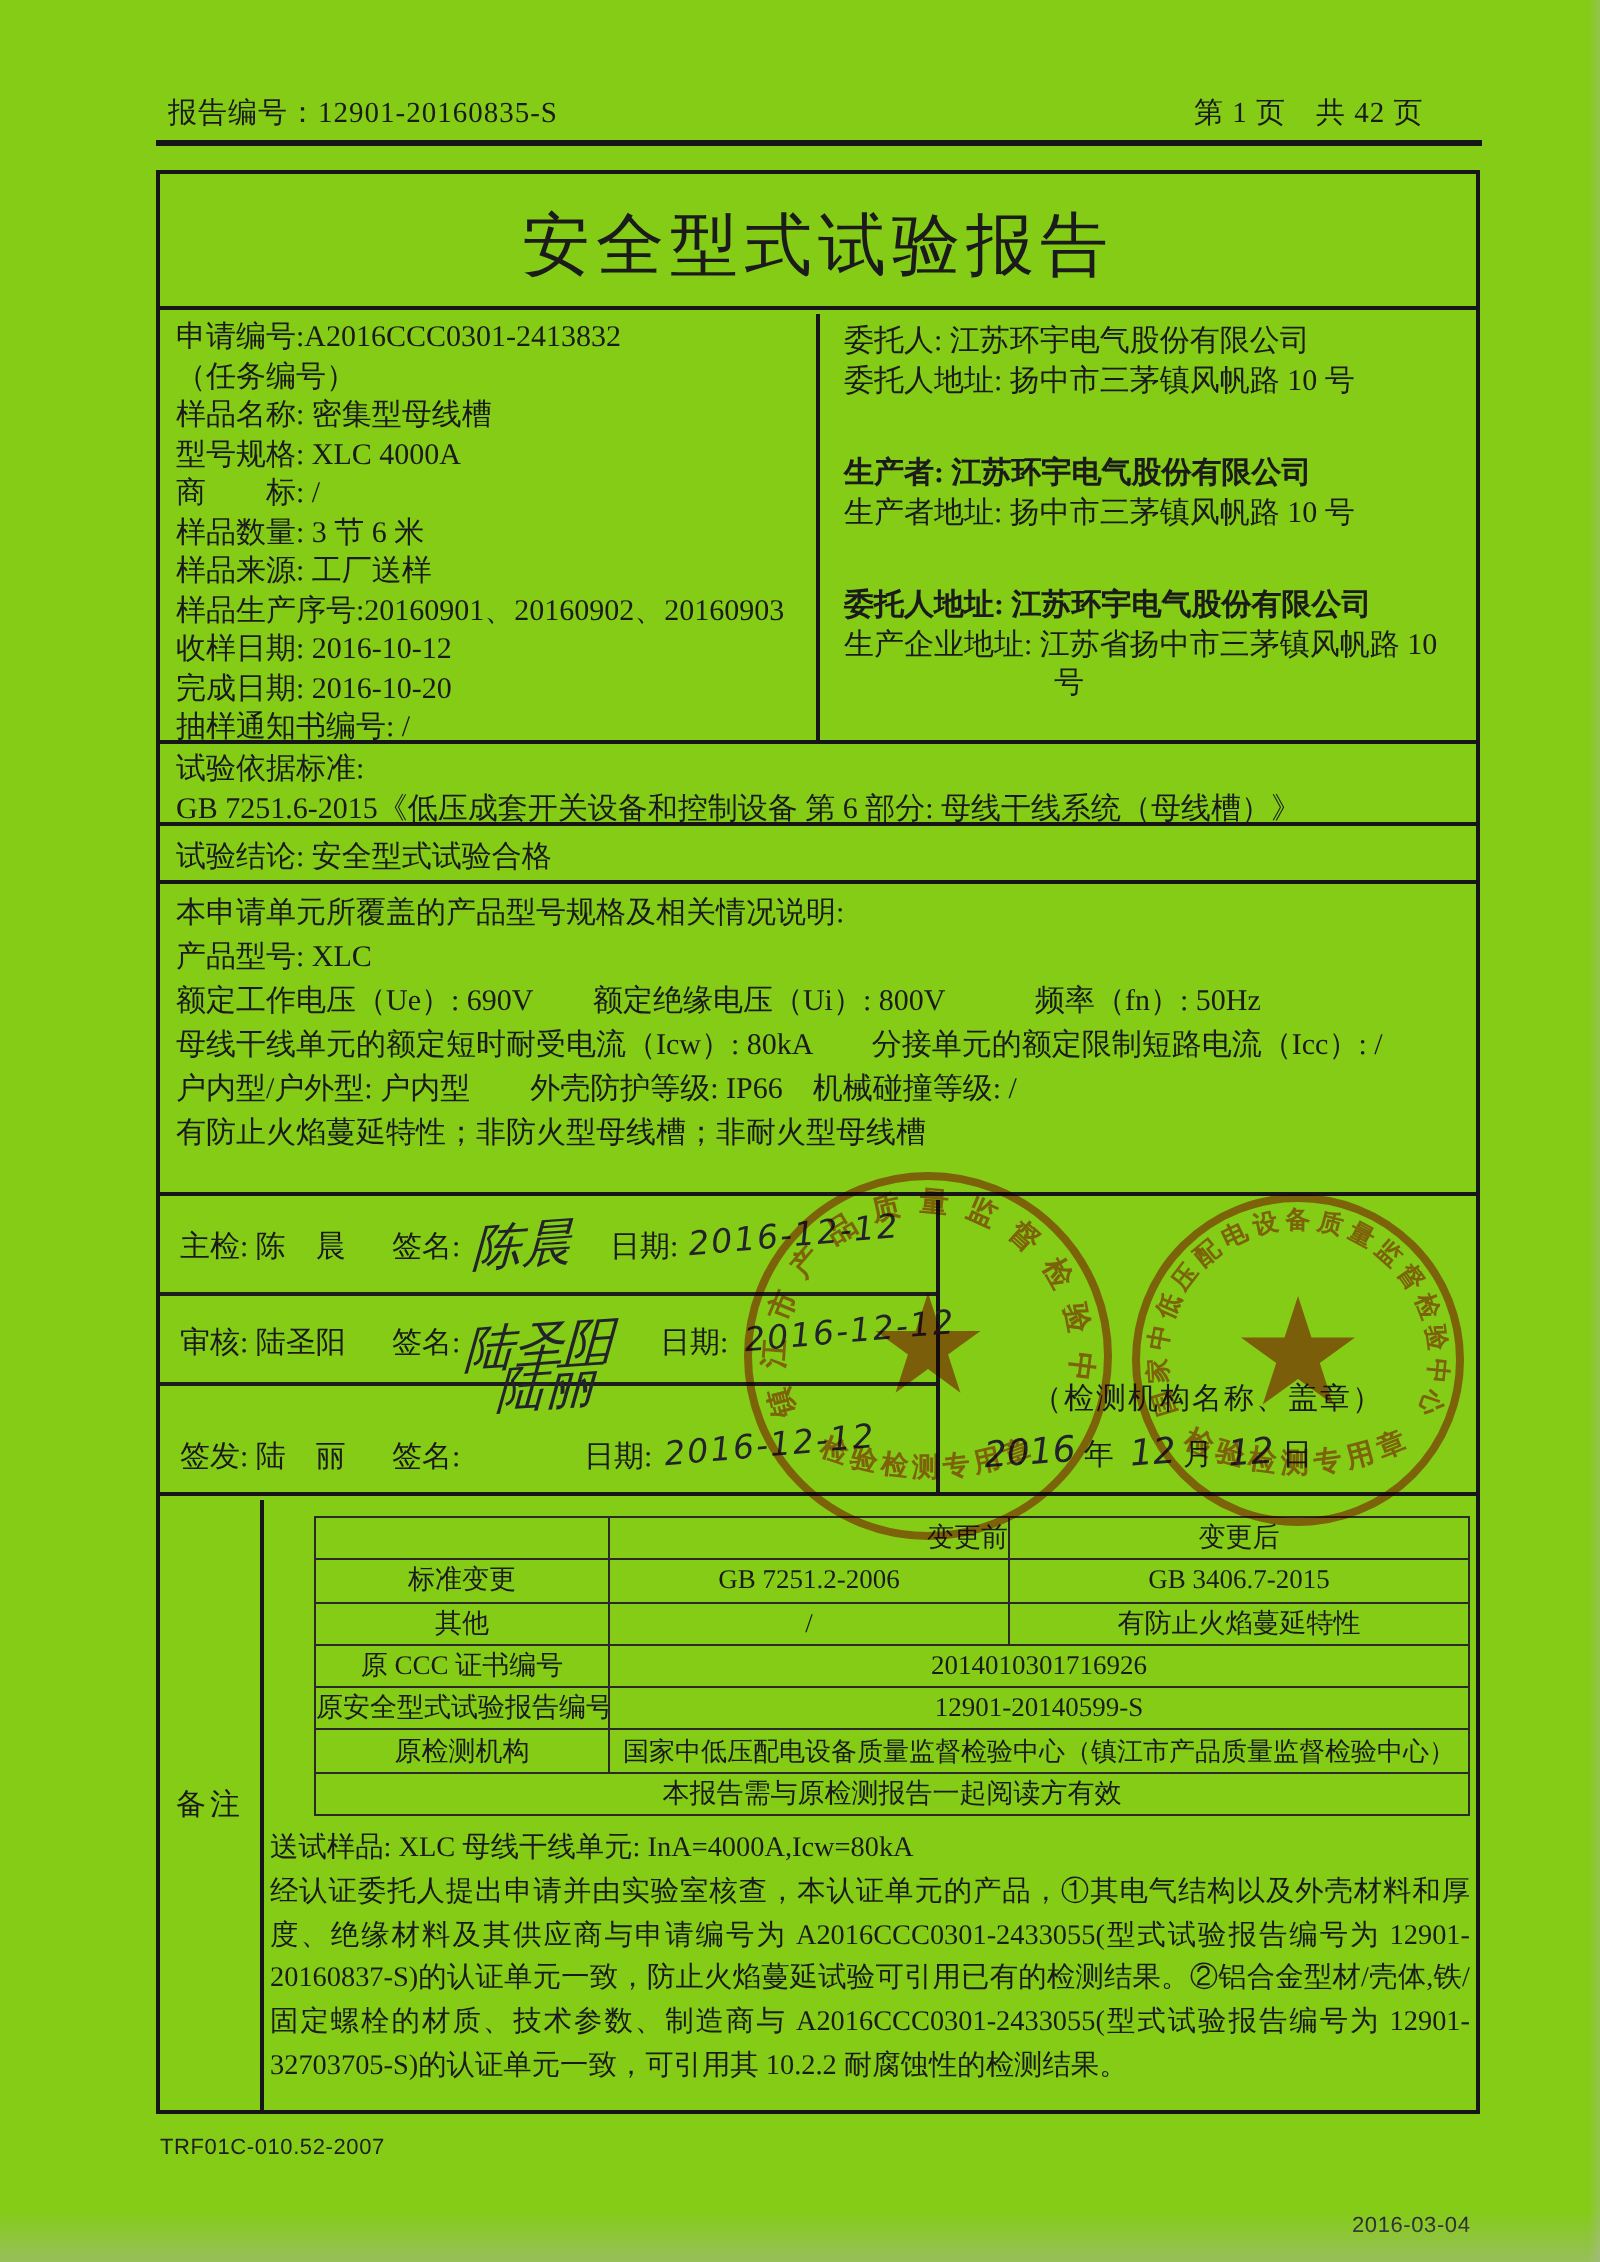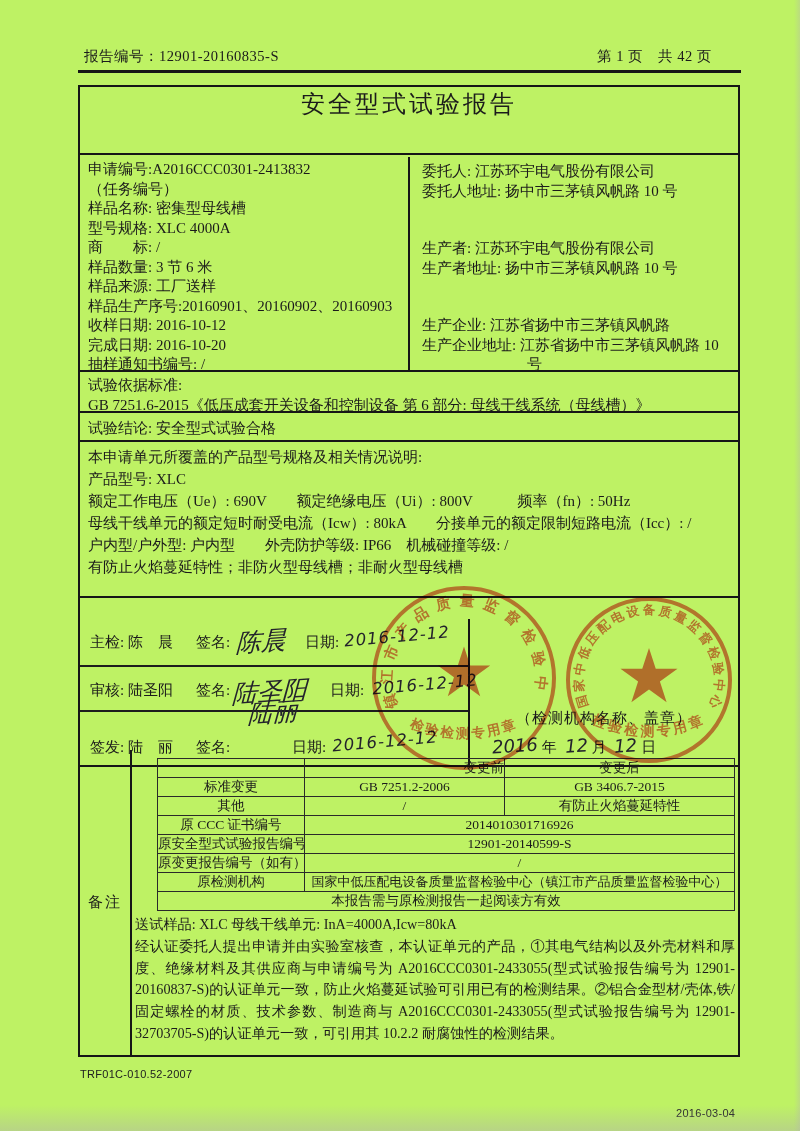--- a/index.html
+++ b/index.html
@@ -1,41 +1,41 @@
 <!DOCTYPE html>
 <html><head>
 <meta charset="utf-8">
 <style>
   html,body{margin:0;padding:0;background:#e9e9e9;}
-  .page{position:relative;width:800px;height:1131px;background:#bef264;overflow:hidden;
+  .page{position:relative;width:800px;height:1131px;background:#84cc16;overflow:hidden;
         font-family:"Liberation Serif","DejaVu Serif",serif;color:#1b1b1b;}
   .abs{position:absolute;}
   .scan-edge{left:0;right:0;bottom:0;height:26px;background:linear-gradient(180deg,rgba(200,200,200,0) 0%,rgba(175,175,175,.45) 100%);}
   .scan-side{top:0;bottom:0;right:0;width:6px;background:linear-gradient(270deg,rgba(180,180,180,.35),rgba(180,180,180,0));}
 
   .hdr{font-size:14.5px;letter-spacing:.5px;white-space:nowrap;}
   .rule{left:78px;top:70px;width:663px;height:3px;background:#161616;}
   .box{left:78px;top:85px;width:662px;height:972px;border:2px solid #161616;box-sizing:border-box;}
 
   .sec{left:0;width:658px;box-sizing:border-box;}
   .sec-title{top:0;height:68px;border-bottom:2px solid #161616;text-align:center;}
-  .title-text{margin-top:1px;font-size:24px;letter-spacing:3px;display:inline-block;}
+  .title-text{margin-top:13px;font-size:34px;letter-spacing:3px;display:inline-block;}
 
   .sec-info{top:70px;height:215px;border-bottom:2px solid #161616;font-size:15px;}
   .info-divider{left:328px;top:0;bottom:0;width:2px;background:#161616;}
   .info-left{left:8px;top:3px;width:318px;line-height:19.5px;white-space:nowrap;}
   .info-right{left:342px;top:5px;width:312px;line-height:19.5px;}
-  .gap-top{margin-top:38px;}
+  .gap-top{margin-top:27px;font-weight:bold;}
   .indent7{padding-left:105px;}
 
   .sec-standards{top:287px;height:39px;border-bottom:2px solid #161616;font-size:15px;line-height:19.5px;padding:2px 0 0 8px;white-space:nowrap;}
   .sec-conclusion{top:328px;height:27px;border-bottom:2px solid #161616;font-size:15px;padding:4px 0 0 8px;white-space:nowrap;}
   .sec-product{top:357px;height:154px;border-bottom:2px solid #161616;font-size:15px;line-height:22px;padding:2px 0 0 8px;white-space:nowrap;}
 
-  .sec-sign{top:532px;height:148px;border-bottom:2px solid #161616;font-size:15px;}
+  .sec-sign{top:513px;height:148px;border-bottom:2px solid #161616;font-size:15px;}
   .sign-divider{left:388px;top:0;bottom:0;width:2px;background:#161616;}
   .sign-row{left:0;width:388px;box-sizing:border-box;}
   .sr1{top:0;height:48px;border-bottom:2px solid #1d1d1d;}
   .sr2{top:48px;height:45px;border-bottom:2px solid #1d1d1d;}
   .sr3{top:93px;height:55px;}
   .sign-row span{position:absolute;white-space:nowrap;}
   .lab-role{left:10px;top:14px;}
   .sr3 .lab-role{top:26px;}
   .lab-sign{left:116px;top:14px;}
   .sr3 .lab-sign{top:26px;}
@@ -96,21 +96,21 @@
         <div>样品生产序号:20160901、20160902、20160903</div>
         <div>收样日期: 2016-10-12</div>
         <div>完成日期: 2016-10-20</div>
         <div>抽样通知书编号: /</div>
       </div>
       <div class="abs info-right">
         <div>委托人: 江苏环宇电气股份有限公司</div>
         <div>委托人地址: 扬中市三茅镇风帆路 10 号</div>
         <div class="gap-top">生产者: 江苏环宇电气股份有限公司</div>
         <div>生产者地址: 扬中市三茅镇风帆路 10 号</div>
-        <div class="gap-top">生产企业: 江苏省扬中市三茅镇风帆路</div>
+        <div class="gap-top">委托人地址: 江苏环宇电气股份有限公司</div>
         <div>生产企业地址: 江苏省扬中市三茅镇风帆路 10</div>
         <div class="indent7">号</div>
       </div>
     </div>
 
     <div class="abs sec sec-standards">
       <div>试验依据标准:</div>
       <div>GB 7251.6-2015《低压成套开关设备和控制设备 第 6 部分: 母线干线系统（母线槽）》</div>
     </div>
 
@@ -183,24 +183,20 @@
           <td>/</td>
           <td>有防止火焰蔓延特性</td>
         </tr>
         <tr>
           <td>原 CCC 证书编号</td>
           <td colspan="2">2014010301716926</td>
         </tr>
         <tr>
           <td>原安全型式试验报告编号</td>
           <td colspan="2">12901-20140599-S</td>
-        </tr>
-        <tr>
-          <td>原变更报告编号（如有）</td>
-          <td colspan="2">/</td>
         </tr>
         <tr>
           <td>原检测机构</td>
           <td colspan="2" class="small">国家中低压配电设备质量监督检验中心（镇江市产品质量监督检验中心）</td>
         </tr>
         <tr>
           <td colspan="3">本报告需与原检测报告一起阅读方有效</td>
         </tr>
       </tbody>
         </table>

